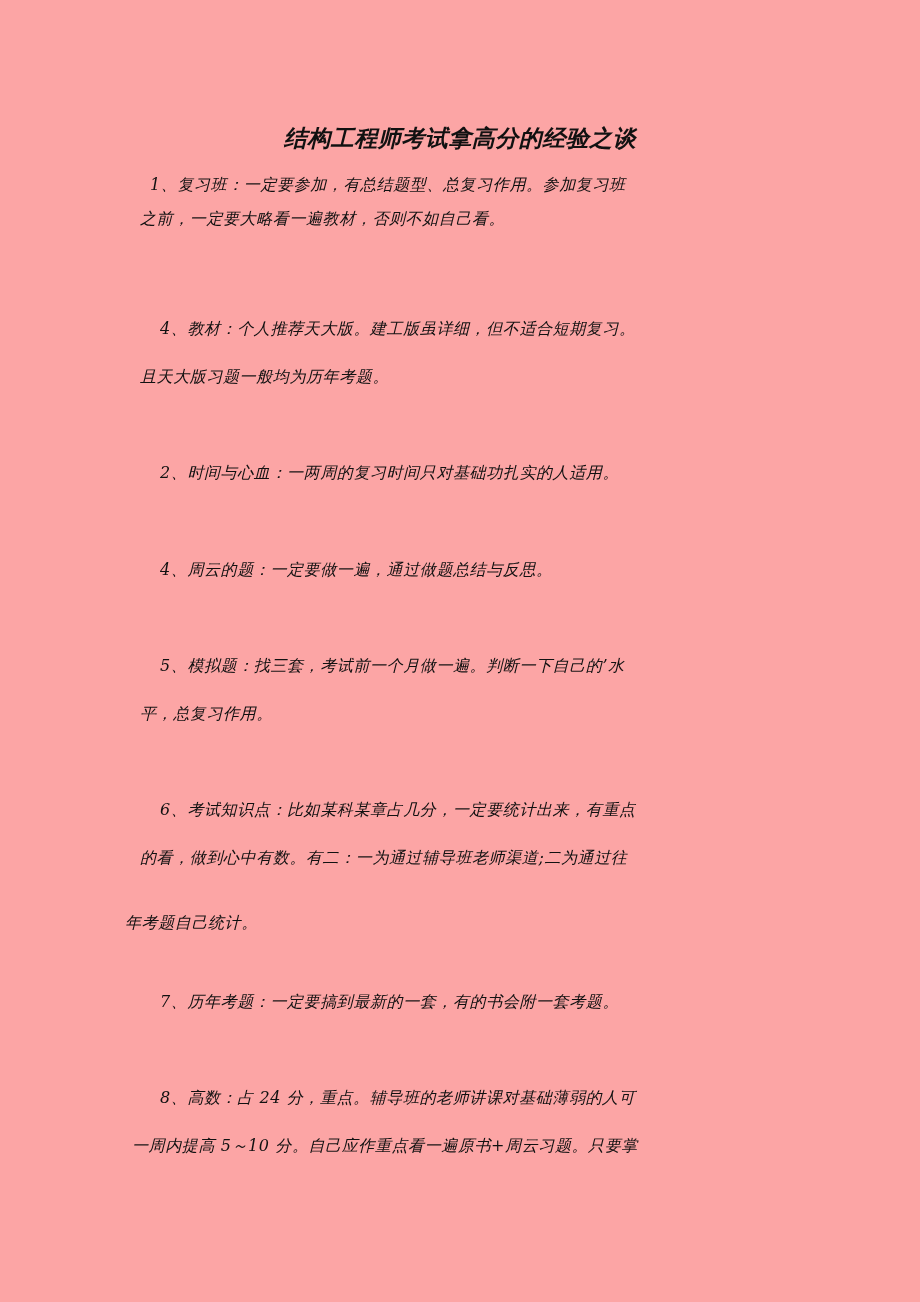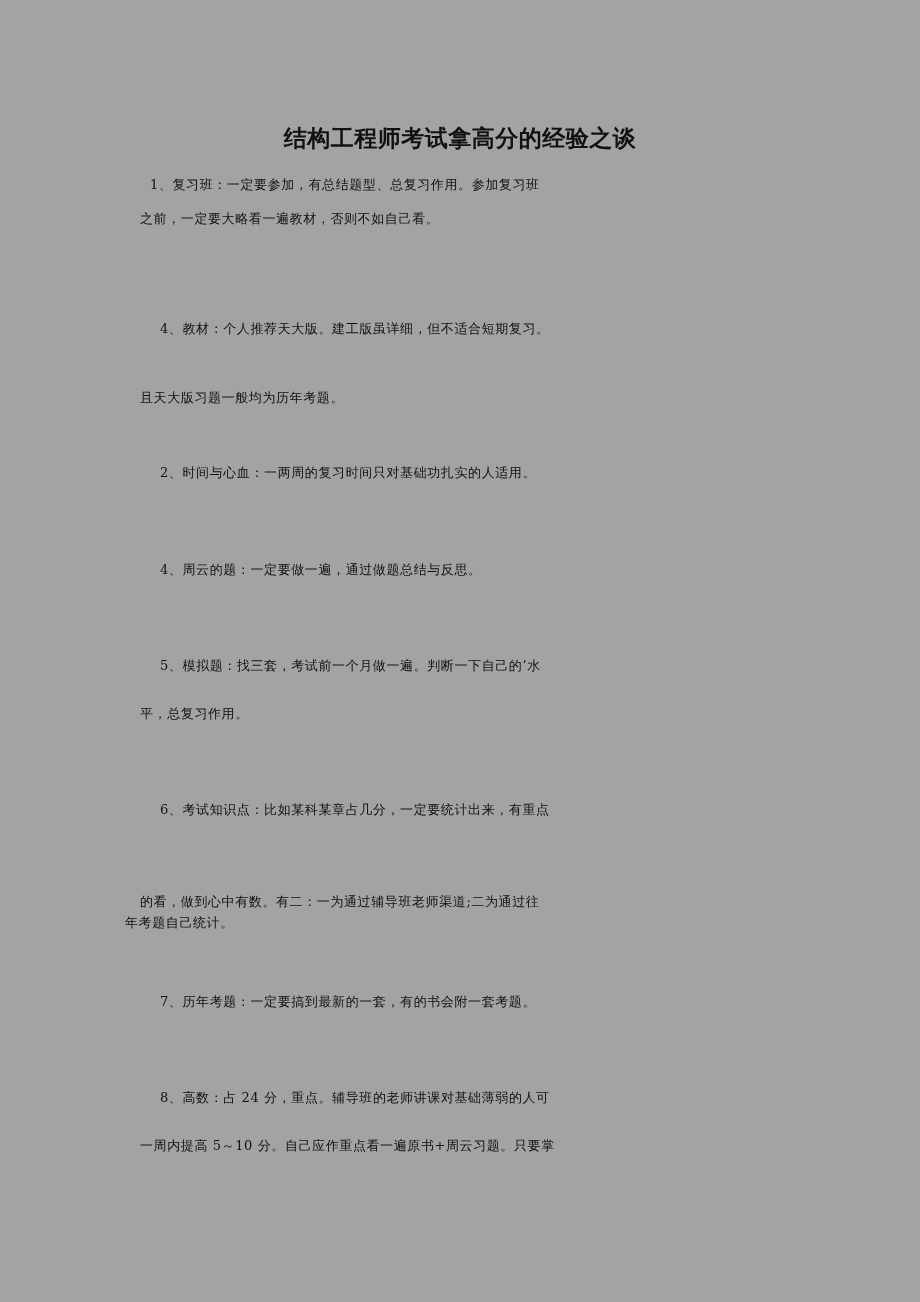--- a/index.html
+++ b/index.html
@@ -14,81 +14,82 @@
       overflow: hidden;
       font-family: "DejaVu Serif", "Liberation Serif", serif;
       color: #111111;
     }
     .page {
       position: absolute;
       left: 0;
       top: 0;
       width: 920px;
       height: 1302px;
-      background: #a3a3a3;
+      background: #fca5a5;
+      font-style: italic;
     }
     .title {
       position: absolute;
       left: 0;
       width: 920px;
       top: 122px;
       text-align: center;
       font-size: 23px;
       font-weight: bold;
       letter-spacing: 0.5px;
       line-height: 32px;
       white-space: nowrap;
     }
     .line {
       position: absolute;
-      font-size: 13px;
+      font-size: 16px;
       line-height: 30px;
       white-space: nowrap;
       letter-spacing: 0.6px;
     }
     .para { display: contents; }
   </style>
 </head>
 <body>
 
 <div class="page">
 
   <div class="title">结构工程师考试拿高分的经验之谈</div>
 
   <div class="para">
     <div class="line" style="left:150px; top:170px;">1、复习班：一定要参加，有总结题型、总复习作用。参加复习班</div>
     <div class="line" style="left:140px; top:204px;">之前，一定要大略看一遍教材，否则不如自己看。</div>
   </div>
 
   <div class="para">
     <div class="line" style="left:160px; top:314px;">4、教材：个人推荐天大版。建工版虽详细，但不适合短期复习。</div>
-    <div class="line" style="left:140px; top:362px;margin-top:21px;">且天大版习题一般均为历年考题。</div>
+    <div class="line" style="left:140px; top:362px;">且天大版习题一般均为历年考题。</div>
   </div>
 
   <div class="para">
     <div class="line" style="left:160px; top:458px;">2、时间与心血：一两周的复习时间只对基础功扎实的人适用。</div>
   </div>
 
   <div class="para">
     <div class="line" style="left:160px; top:555px;">4、周云的题：一定要做一遍，通过做题总结与反思。</div>
   </div>
 
   <div class="para">
     <div class="line" style="left:160px; top:651px;">5、模拟题：找三套，考试前一个月做一遍。判断一下自己的’水</div>
     <div class="line" style="left:140px; top:699px;">平，总复习作用。</div>
   </div>
 
   <div class="para">
     <div class="line" style="left:160px; top:795px;">6、考试知识点：比如某科某章占几分，一定要统计出来，有重点</div>
-    <div class="line" style="left:140px; top:843px;margin-top:44px;">的看，做到心中有数。有二：一为通过辅导班老师渠道;二为通过往</div>
+    <div class="line" style="left:140px; top:843px;">的看，做到心中有数。有二：一为通过辅导班老师渠道;二为通过往</div>
     <div class="line" style="left:125px; top:891px;margin-top:17px;">年考题自己统计。</div>
   </div>
 
   <div class="para">
     <div class="line" style="left:160px; top:987px;">7、历年考题：一定要搞到最新的一套，有的书会附一套考题。</div>
   </div>
 
   <div class="para">
     <div class="line" style="left:160px; top:1083px;">8、高数：占 24 分，重点。辅导班的老师讲课对基础薄弱的人可</div>
-    <div class="line" style="left:140px; top:1131px;">一周内提高 5～10 分。自己应作重点看一遍原书+周云习题。只要掌</div>
+    <div class="line" style="left:132px; top:1131px;">一周内提高 5～10 分。自己应作重点看一遍原书+周云习题。只要掌</div>
   </div>
 
 </div>
 
 </body></html>

